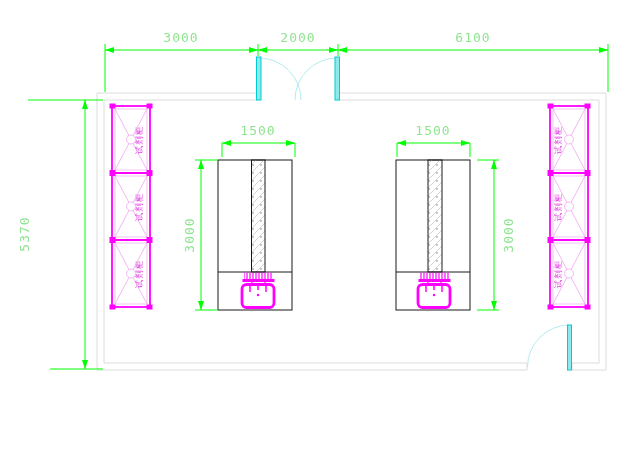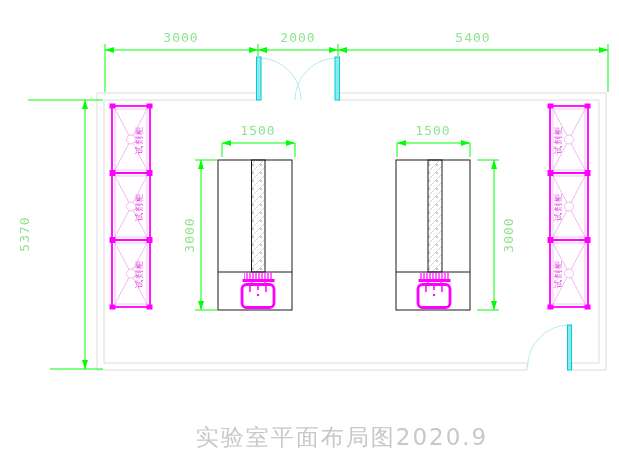--- a/index.html
+++ b/index.html
@@ -182,29 +182,28 @@
         <rect x="547.5" y="237" width="6" height="6"></rect>
           <rect x="584.5" y="237" width="6" height="6"></rect>
         <rect x="547.5" y="304.5" width="6" height="5"></rect>
           <rect x="584.5" y="304.5" width="6" height="5"></rect>
       </g>
     </g>
   </svg>
 
   <div class="txt dimtext" style="left:181px;top:37px;">3000</div>
   <div class="txt dimtext" style="left:298px;top:37px;">2000</div>
-  <div class="txt dimtext" style="left:473px;top:37px;">5400</div>
+  <div class="txt dimtext" style="left:473px;top:37px;">6100</div>
   <div class="txt dimtext vert" style="left:24px;top:234px;">5370</div>
   <div class="txt dimtext" style="left:258px;top:130px;">1500</div>
   <div class="txt dimtext vert" style="left:189px;top:235px;">3000</div>
   <div class="txt dimtext" style="left:433px;top:130px;">1500</div>
   <div class="txt dimtext vert" style="left:508px;top:235px;">3000</div>
 
   <div class="txt cablabel" style="left:140px;top:139.5px;">试剂柜</div>
   <div class="txt cablabel" style="left:140px;top:206.5px;">试剂柜</div>
   <div class="txt cablabel" style="left:140px;top:273.5px;">试剂柜</div>
   <div class="txt cablabel" style="left:559px;top:139.5px;">试剂柜</div>
   <div class="txt cablabel" style="left:559px;top:206.5px;">试剂柜</div>
   <div class="txt cablabel" style="left:559px;top:273.5px;">试剂柜</div>
 
-  <div class="txt titletext" style="left:342px;top:437px;">实验室平面布局图2020.9</div>
 
 </div>
 
 </body></html>

